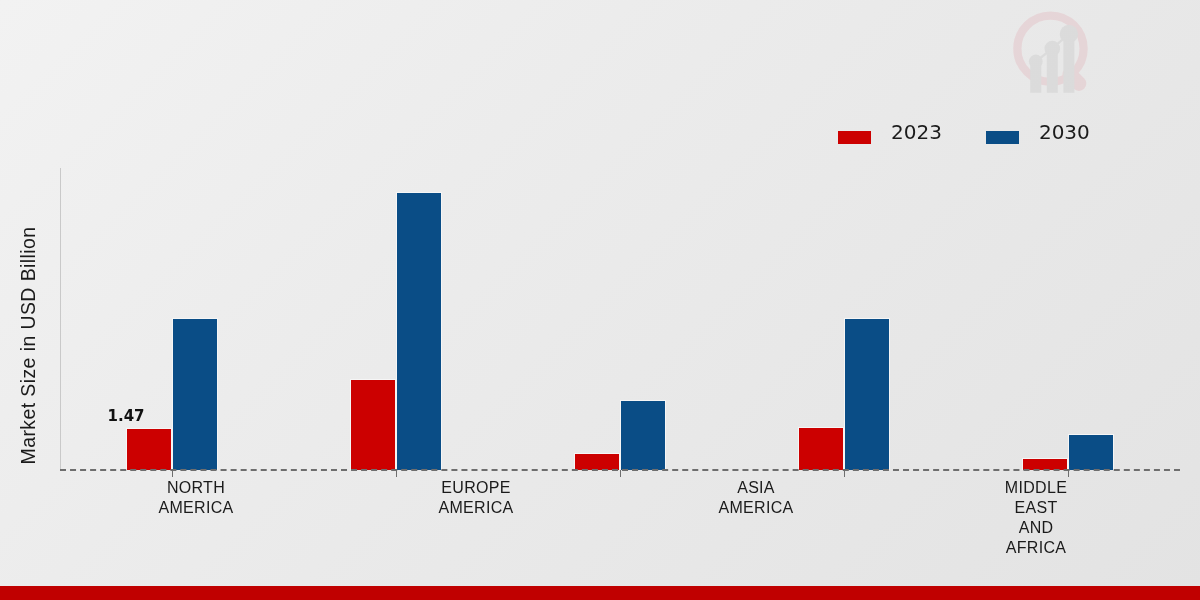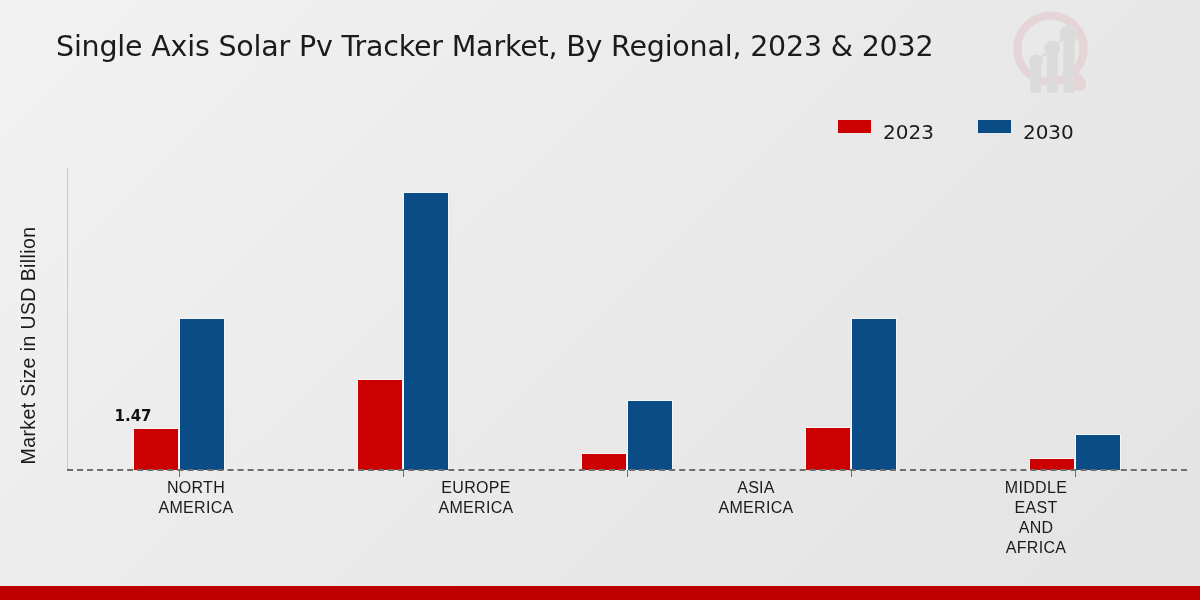--- a/index.html
+++ b/index.html
@@ -49,22 +49,22 @@
   #legend {
     position: absolute;
     left: 838px;
     top: 120px;
     display: flex;
     align-items: center;
     gap: 44px;
   }
   .legend-item {
     display: flex;
-    align-items: flex-start;
-    gap: 12px;
+    align-items: flex-end;
+    gap: 20px;
   }
   .legend-swatch {
     width: 33px;
     height: 13px;
     display: block;
   }
   .legend-label {
     font-family: "DejaVu Sans", sans-serif;
     font-size: 20px;
     color: #1b1b1b;
@@ -81,21 +81,21 @@
     text-align: center;
     font-family: "Liberation Sans", sans-serif;
     font-size: 19.5px;
     color: #1b1b1b;
     letter-spacing: 0.4px;
   }
 
   
   #plot {
     position: absolute;
-    left: 67px;
+    left: 60px;
     top: 168px;
     width: 1120px;
     height: 302px;
   }
   
   #y-axis-line {
     position: absolute;
     left: 0px;
     top: 0px;
     width: 1px;
@@ -205,21 +205,20 @@
         <rect x="40" y="44" width="12" height="48" fill="#c9c9c9"></rect>
         <rect x="58" y="28" width="12" height="64" fill="#c9c9c9"></rect>
         <path d="M28 58 L46 44 L64 28" stroke="#c9c9c9" stroke-width="2.5"></path>
         <circle cx="28" cy="58" r="7.5" fill="#c9c9c9"></circle>
         <circle cx="46" cy="44" r="8.5" fill="#c9c9c9"></circle>
         <circle cx="64" cy="28" r="10" fill="#c9c9c9"></circle>
       </g>
     </svg>
   </div>
 
-  <div id="chart-title">Single Axis Solar Pv Tracker Market, By Regional, 2023 &amp; 2032</div>
 
   <div id="legend">
     <div class="legend-item">
       <span class="legend-swatch bar-2023" style="background: rgb(204, 0, 0);"></span>
       <span class="legend-label">2023</span>
     </div>
     <div class="legend-item">
       <span class="legend-swatch bar-2032" style="background: rgb(10, 77, 134);"></span>
       <span class="legend-label">2030</span>
     </div>

